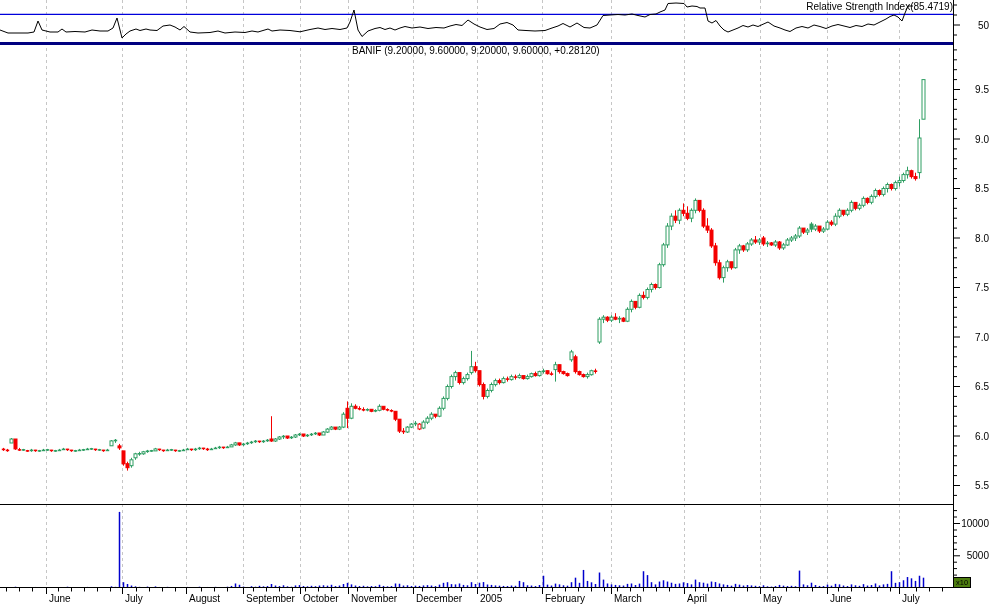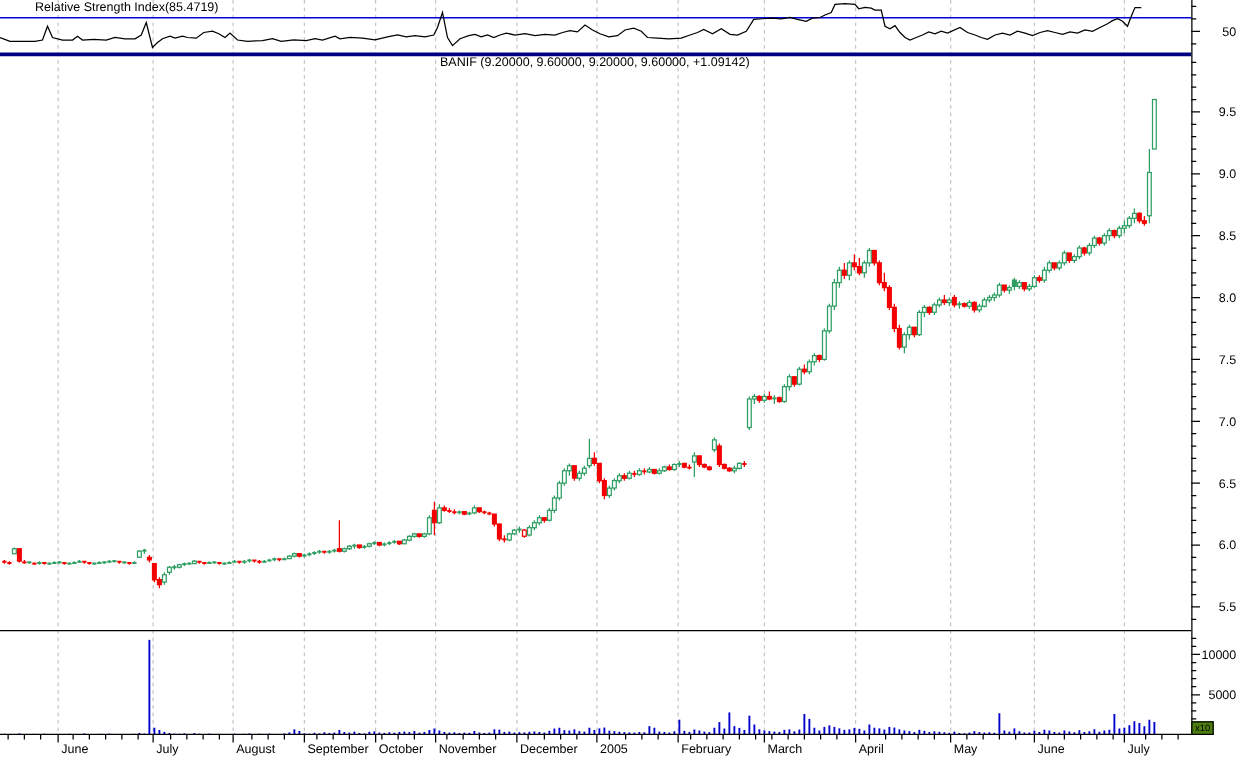--- a/index.html
+++ b/index.html
@@ -1,20 +1,20 @@
 <!DOCTYPE html>
 <html><head>
 <meta charset="utf-8">
 <style>
   html,body{margin:0;padding:0;background:#fff;}
   #screen{position:relative;width:994px;height:608px;background:#fff;overflow:hidden;
           font-family:"Liberation Sans","DejaVu Sans",sans-serif;color:#000;}
   #chart-svg{position:absolute;left:0;top:0;}
   .chart-title{position:absolute;font-size:10px;white-space:nowrap;}
-  #rsi-title{left:0;top:1px;width:953px;text-align:left;padding-left:28px;}
+  #rsi-title{left:0;top:1px;width:953px;text-align:right;}
   #banif-title{left:352px;top:45px;}
   #x10-badge{position:absolute;left:953px;top:577px;border:1px solid #000;background:#4d7c0f;
              font-size:7.5px;line-height:9px;padding:0 2px;}
 </style>
 </head>
 <body>
 
 <div id="screen">
   <svg id="chart-svg" width="994" height="608">
       <line x1="46.5" y1="0" x2="46.5" y2="587.5" stroke="#C6C6C6" stroke-dasharray="3,3"></line>
@@ -888,15 +888,15 @@
       <line x1="838.5" y1="587.5" x2="838.5" y2="591.5" stroke="#000"></line>
       <line x1="851.5" y1="587.5" x2="851.5" y2="591.5" stroke="#000"></line>
       <line x1="864.5" y1="587.5" x2="864.5" y2="591.5" stroke="#000"></line>
       <line x1="877.5" y1="587.5" x2="877.5" y2="591.5" stroke="#000"></line>
       <line x1="890.5" y1="587.5" x2="890.5" y2="591.5" stroke="#000"></line>
       <line x1="916.5" y1="587.5" x2="916.5" y2="591.5" stroke="#000"></line>
       <line x1="929.5" y1="587.5" x2="929.5" y2="591.5" stroke="#000"></line>
       <line x1="942.5" y1="587.5" x2="942.5" y2="591.5" stroke="#000"></line>
     </svg>
   <div class="chart-title" id="rsi-title">Relative Strength Index(85.4719)</div>
-  <div class="chart-title" id="banif-title">BANIF (9.20000, 9.60000, 9.20000, 9.60000, +1.09142)</div>
+  <div class="chart-title" id="banif-title">BANIF (9.20000, 9.60000, 9.20000, 9.60000, +0.28120)</div>
   <div id="x10-badge">x10</div>
 </div>
 
 </body></html>

